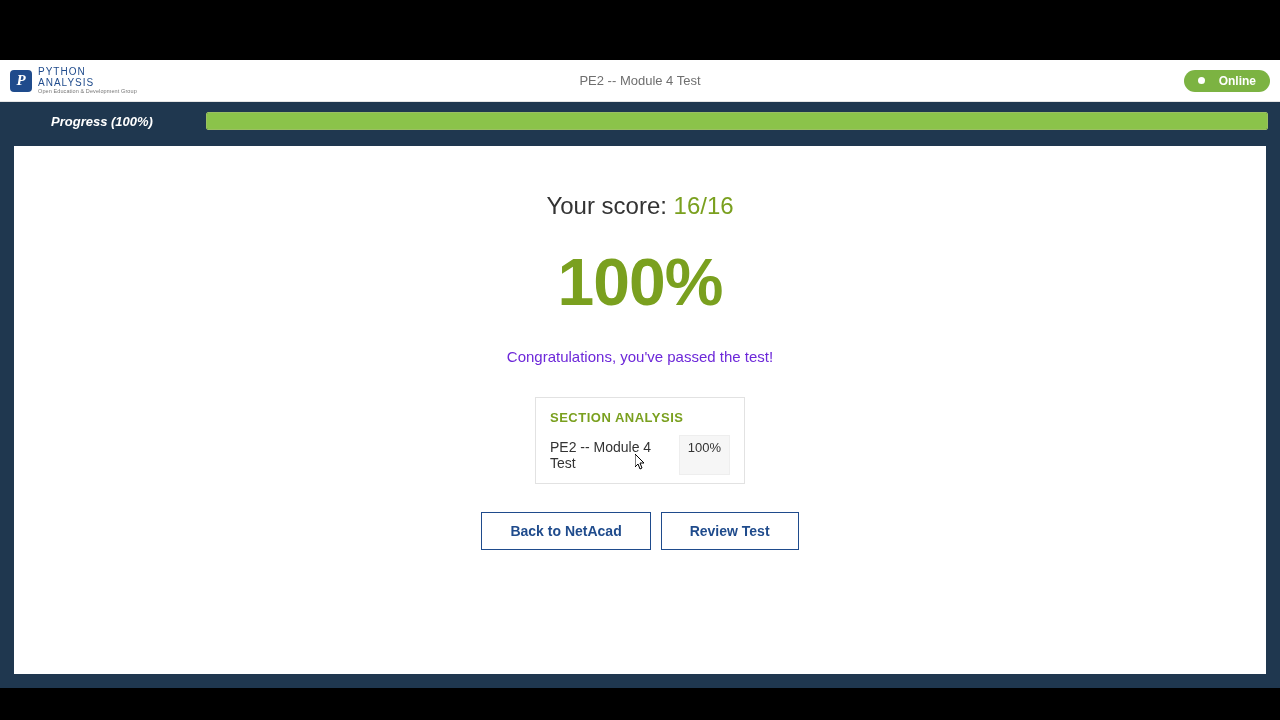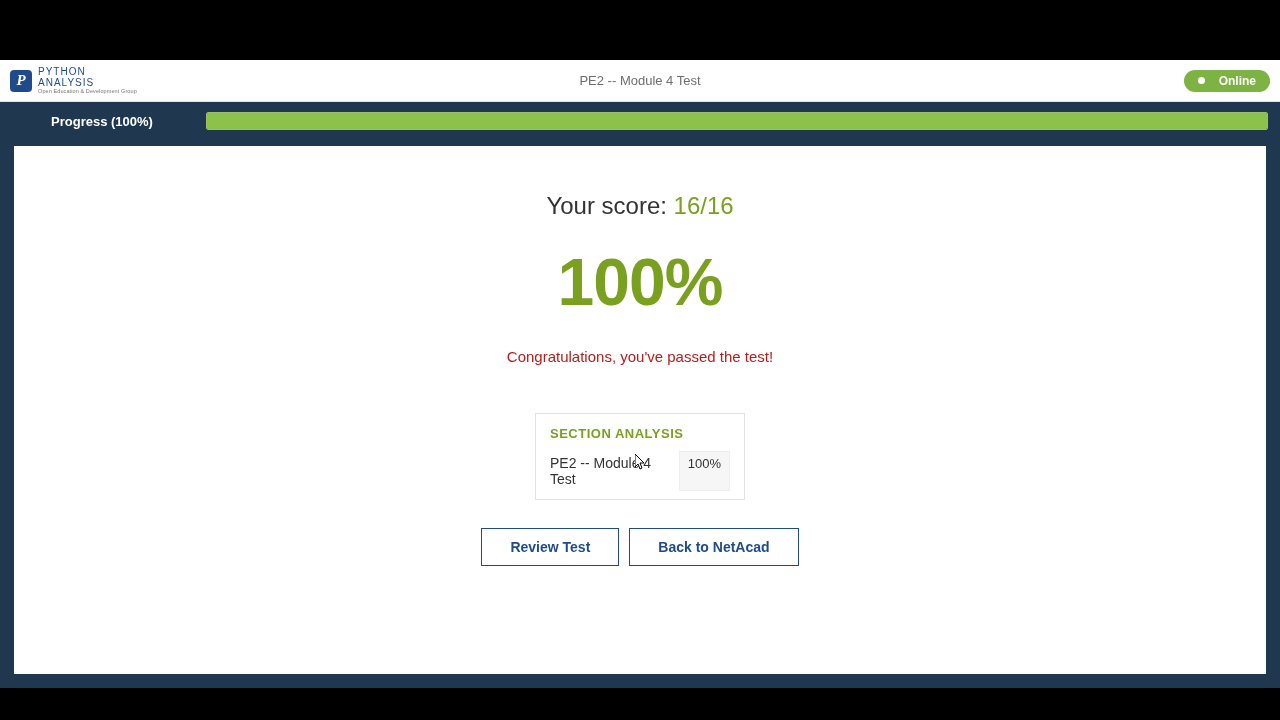--- a/index.html
+++ b/index.html
@@ -78,20 +78,21 @@
       border-radius: 50%;
     }
 
     
     .progress-strip {
       background: #1f374f;
       padding: 10px 12px;
       display: flex;
       align-items: center;
       gap: 14px;
+      font-style: italic;
     }
     .progress-label {
       color: #fff;
       font-size: 13px;
       font-weight: 700;
       min-width: 180px;
       text-align: center;
     }
     .progress-track {
       flex: 1;
@@ -135,26 +136,26 @@
     .big-pct {
       font-size: 66px;
       font-weight: 800;
       color: #7aa01f;
       margin-top: 24px;
       letter-spacing: -1px;
     }
 
     .congrats {
       font-size: 15px;
-      color: #b91c1c;
+      color: #6d28d9;
       margin-top: 28px;
     }
 
     .section-box {
-      margin-top: 48px;
+      margin-top: 32px;
       border: 1px solid #e2e2e2;
       background: #fff;
       padding: 12px 14px 8px 14px;
       width: 210px;
     }
     .section-title {
       font-size: 13px;
       font-weight: 700;
       letter-spacing: 0.5px;
       color: #7aa01f;
@@ -239,22 +240,22 @@
 
     <div class="section-box">
       <div class="section-title">SECTION ANALYSIS</div>
       <div class="section-row">
         <div class="sname">PE2 -- Module 4 Test</div>
         <div class="spct">100%</div>
       </div>
     </div>
 
     <div class="btn-row">
+      <button class="btn">Back to NetAcad</button>
       <button class="btn">Review Test</button>
-      <button class="btn">Back to NetAcad</button>
     </div>
 
   </div>
 </div>
 
 <div class="letterbox-bottom"></div>
 
 <div class="cursor-ptr">
   <svg width="11" height="16" viewBox="0 0 11 16">
     <path d="M0 0 L0 13 L3 10 L5 15 L7 14 L5 9 L9 9 Z" fill="#fff" stroke="#000" stroke-width="1"></path>

